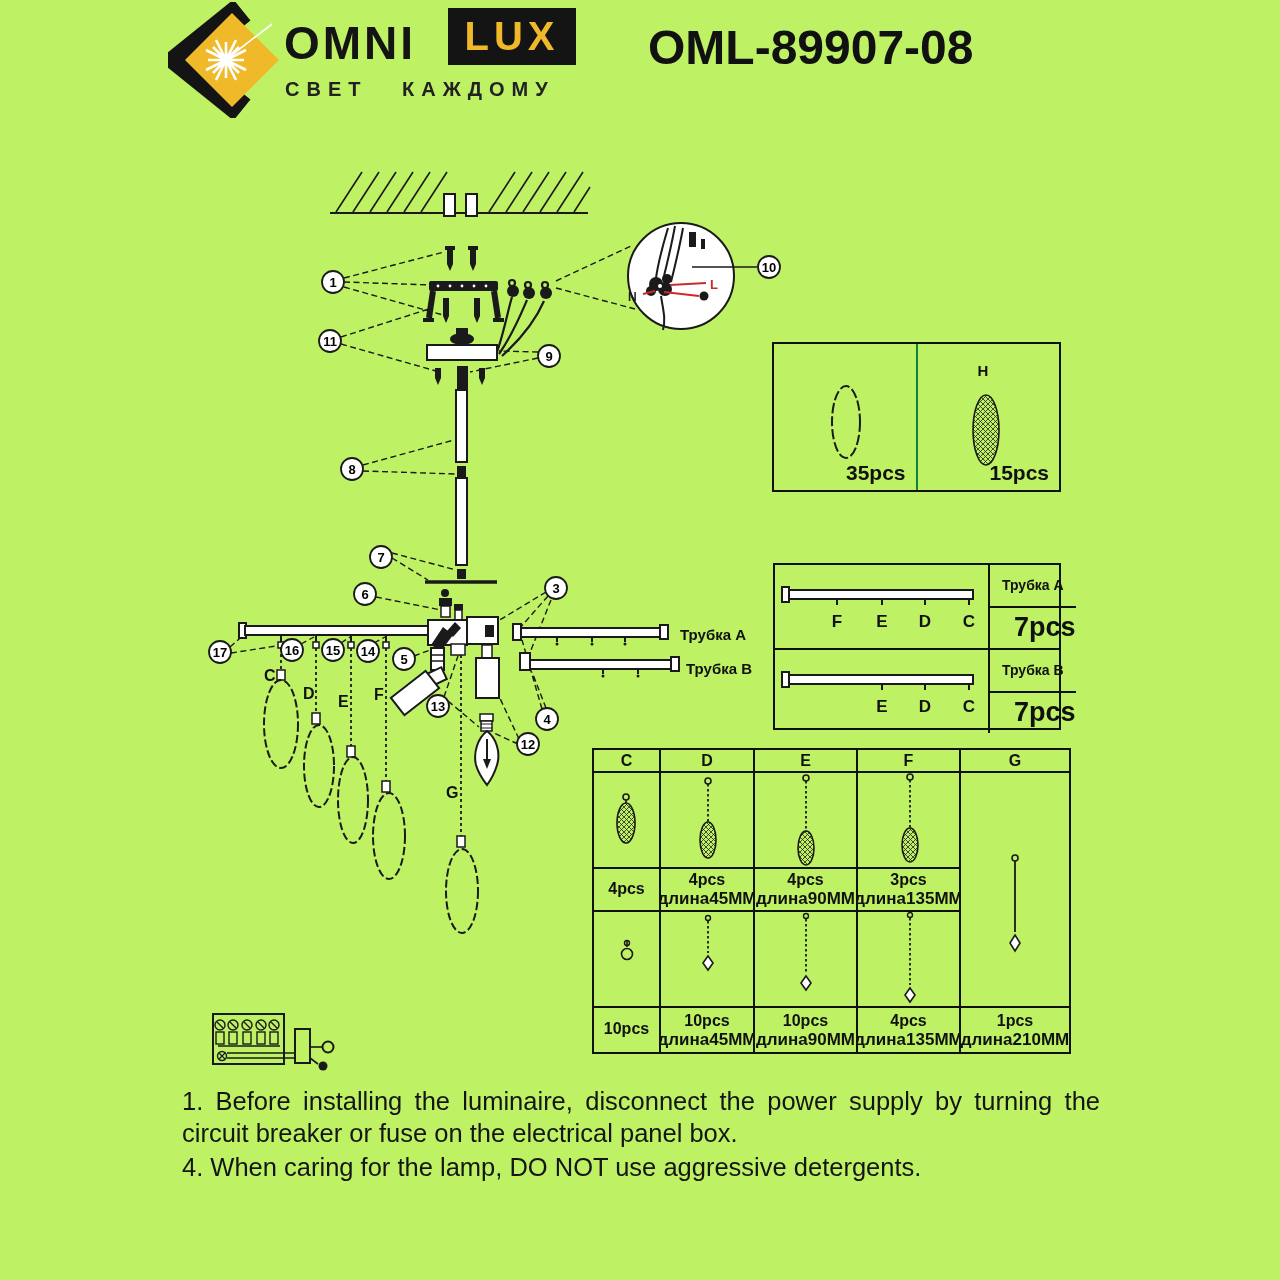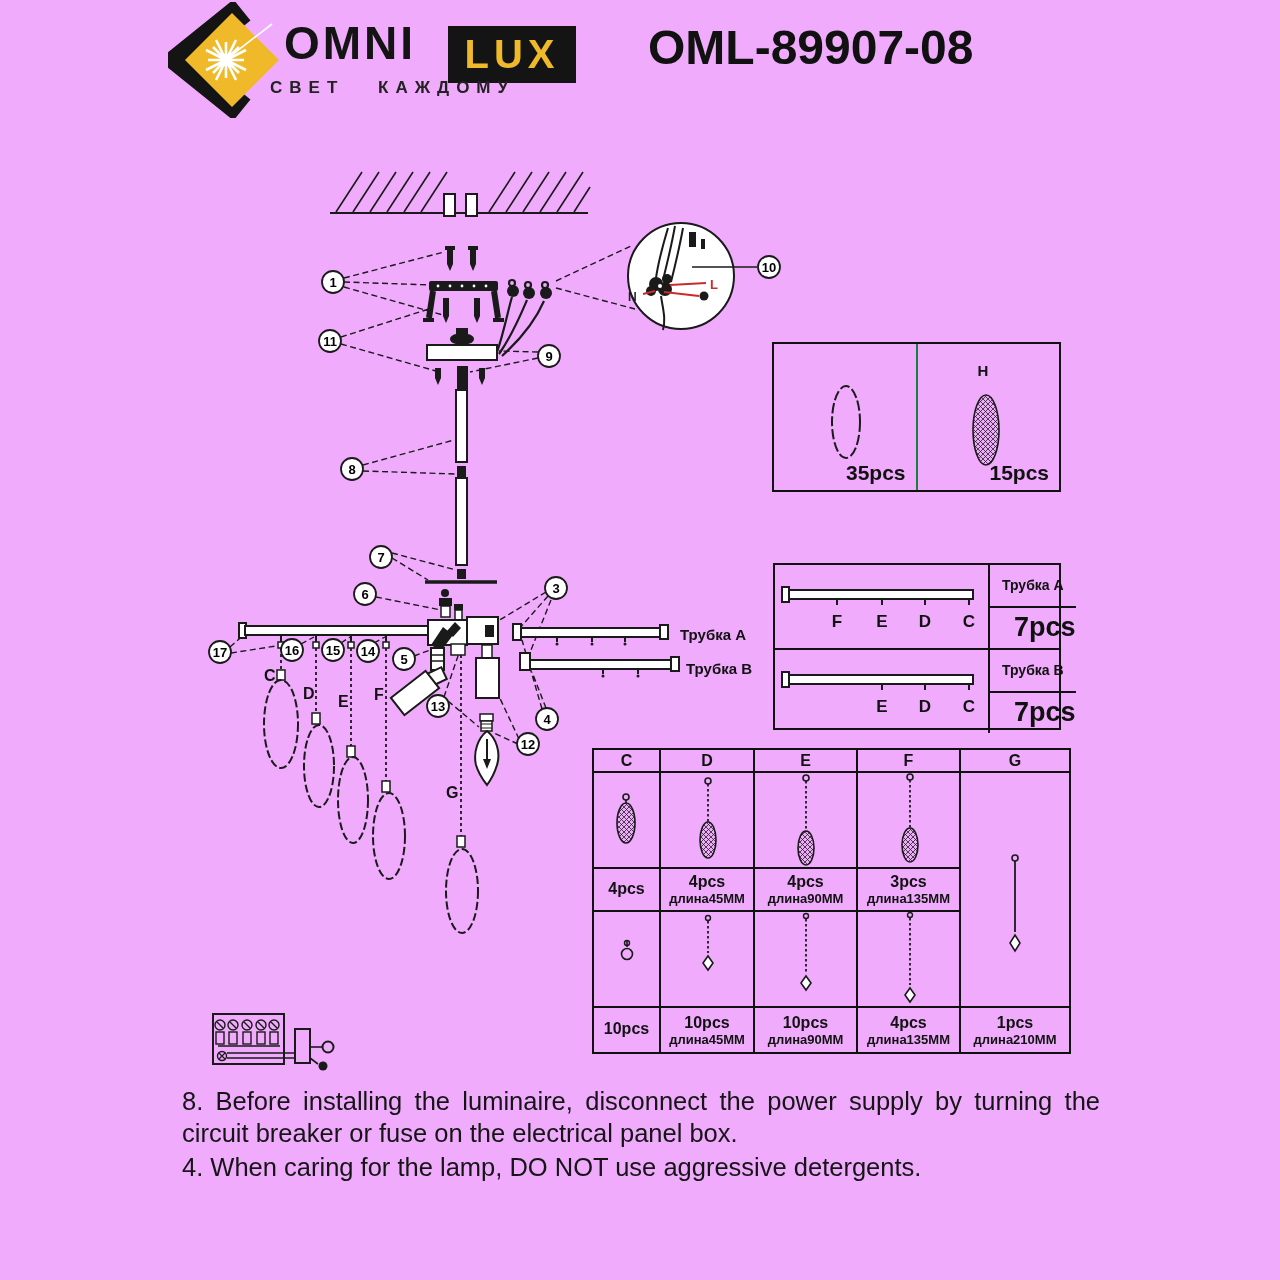--- a/index.html
+++ b/index.html
@@ -1,27 +1,27 @@
 <!DOCTYPE html>
 <html><head>
 <meta charset="utf-8">
 <style>
   html,body{margin:0;padding:0;background:#e8e8e8;}
-  .page{position:relative;width:1280px;height:1280px;background:#f0abfc;overflow:hidden;
+  .page{position:relative;width:1280px;height:1280px;background:#bef264;overflow:hidden;
         font-family:"Liberation Sans", sans-serif;color:#111;}
   svg text{font-family:"Liberation Sans", sans-serif;}
 
   
   .logo-mark{position:absolute;left:168px;top:2px;}
   .brand-word{position:absolute;left:284px;top:16px;font-size:46px;font-weight:800;
               letter-spacing:3px;color:#141414;}
-  .lux-box{position:absolute;left:448px;top:26px;width:128px;height:57px;background:#141414;
+  .lux-box{position:absolute;left:448px;top:8px;width:128px;height:57px;background:#141414;
            display:flex;align-items:center;justify-content:center;}
   .lux-box span{font-size:40px;font-weight:800;letter-spacing:5px;color:#F0B929;}
-  .tagline{position:absolute;left:270px;top:78px;font-size:17px;font-weight:600;
+  .tagline{position:absolute;left:285px;top:78px;font-size:20px;font-weight:600;
            letter-spacing:7px;word-spacing:22px;color:#222;}
   .model{position:absolute;left:648px;top:20px;font-size:48px;font-weight:800;color:#111;}
 
   
   .diagram{position:absolute;left:0;top:0;width:1280px;height:1280px;}
 
   
   .crystal-table{position:absolute;left:772px;top:342px;width:285px;height:146px;
                  border:2px solid #111;display:flex;}
   .ct-cell{position:relative;flex:1;}
@@ -45,21 +45,21 @@
   .parts-table{position:absolute;left:592px;top:748px;border:2px solid #111;
                display:grid;grid-template-columns:67px 94px 103px 103px 108px;
                grid-template-rows:23px 96px 43px 96px 44px;}
   .pt-cell{border-right:2px solid #111;border-bottom:2px solid #111;position:relative;
            display:flex;align-items:center;justify-content:center;overflow:hidden;}
   .pt-cell.last-col{border-right:none;}
   .pt-cell.last-row{border-bottom:none;}
   .pt-head{font-size:16px;font-weight:700;}
   .pt-qty{flex-direction:column;line-height:1;}
   .pt-qty .q{font-size:16px;font-weight:700;}
-  .pt-qty .l{font-size:13px;font-weight:700;margin-top:2px;white-space:nowrap;}
+  .pt-qty .l{font-size:17px;font-weight:700;margin-top:2px;white-space:nowrap;}
   .g-icon{grid-row:2 / span 3;grid-column:5;}
 
   
   .instructions{position:absolute;left:182px;top:1085px;width:918px;}
   .instructions p{margin:0 0 2px 0;font-size:25.5px;line-height:32px;color:#151515;}
   .instructions p.just{text-align:justify;}
 </style>
 </head>
 <body>
 
@@ -542,17 +542,17 @@
       <div class="q">4pcs</div>
         <div class="l">длина135MM</div>
     </div>
     <div class="pt-cell pt-qty last-row last-col">
       <div class="q">1pcs</div>
         <div class="l">длина210MM</div>
     </div>
   </div>
 
   <div class="instructions">
-    <p class="just">8. Before installing the luminaire, disconnect the power supply by turning the circuit breaker or fuse on the electrical panel box.</p>
+    <p class="just">1. Before installing the luminaire, disconnect the power supply by turning the circuit breaker or fuse on the electrical panel box.</p>
     <p>4. When caring for the lamp, DO NOT use aggressive detergents.</p>
   </div>
 
 </div>
 
 </body></html>

